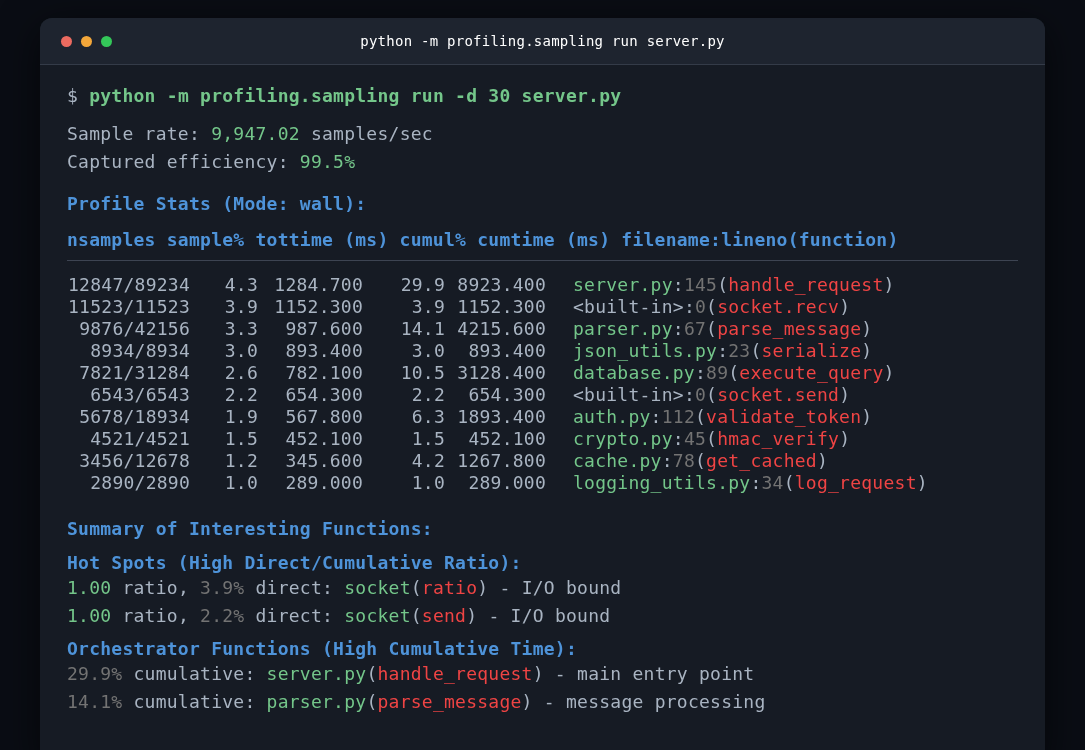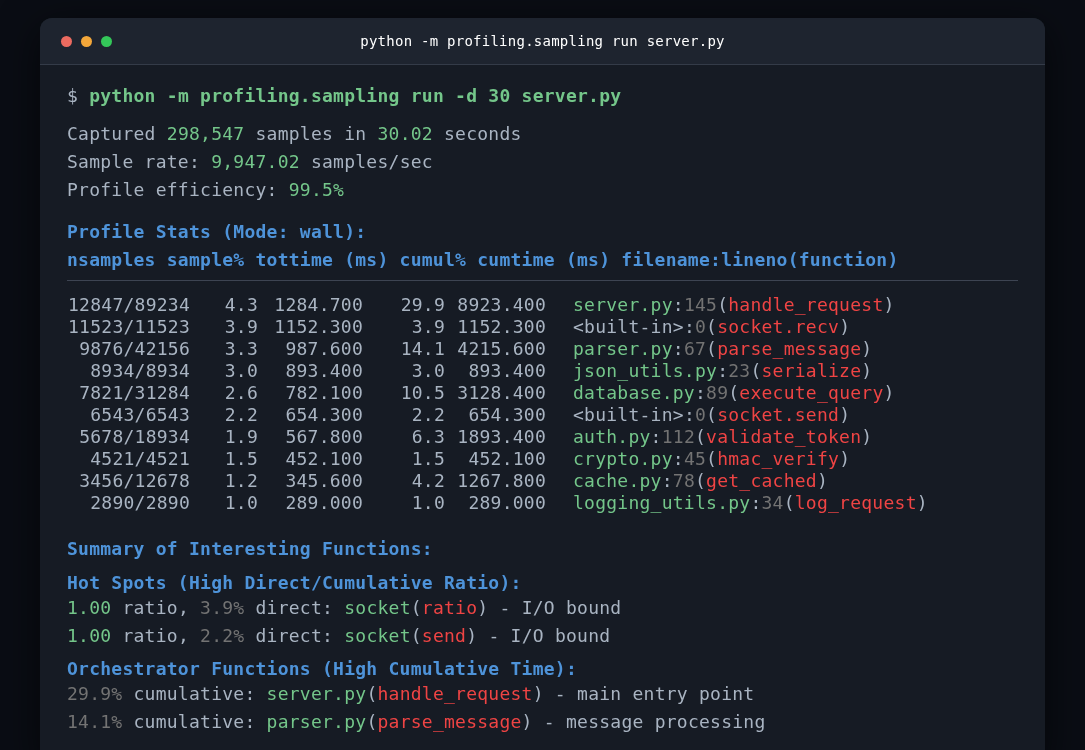--- a/index.html
+++ b/index.html
@@ -31,21 +31,21 @@
   .gray   { color:#a9b4c2; }
   .green  { color:#74c68a; }
   .orange { color:#737373; }
   .fn     { color:#ef4444; }
   .bold   { font-weight:bold; }
   .heading { color:#4e93d9; font-weight:bold; }
 
   .cmd  { margin-bottom:18px; }
   .info { margin-bottom:8px; }
   .eff  { margin-bottom:22px; }
-  .profile-heading { margin-bottom:8px; }
+  .profile-heading { margin-bottom:16px; }
   .divider { border:none; border-top:1px solid #3d4452; margin:10px 0 13px 0; }
 
   .col { display:inline-block; text-align:right; }
   .c1 { width:123px; } .c2 { width:68px; } .c3 { width:105px; }
   .c4 { width:82px; }  .c5 { width:101px; }
   .fname { margin-left:27px; }
 
   .summary-heading { margin-top:25px; }
   .hotspots-heading { margin-top:14px; }
   .hs-list { margin-top:5px; }
@@ -64,25 +64,24 @@
       <span class="light yellow"></span>
       <span class="light green"></span>
     </div>
     <div class="title">python -m profiling.sampling run server.py</div>
   </div>
 
   <div class="content">
 
     <div class="line cmd"><span class="gray">$ </span><span class="green bold">python -m profiling.sampling run -d 30 server.py</span></div>
 
-    <div class="line info"><span class="gray">Captured </span><span class="green">298,547</span><span class="gray"> samples in </span><span class="green">30.02</span><span class="gray"> seconds</span></div>
 
     <div class="line info"><span class="gray">Sample rate: </span><span class="green">9,947.02</span><span class="gray"> samples/sec</span></div>
 
-    <div class="line eff"><span class="gray">Profile efficiency: </span><span class="green">99.5%</span></div>
+    <div class="line eff"><span class="gray">Captured efficiency: </span><span class="green">99.5%</span></div>
 
     <div class="line heading profile-heading">Profile Stats (Mode: wall):</div>
     <div class="line heading">nsamples sample% tottime (ms) cumul% cumtime (ms) filename:lineno(function)</div>
     <hr class="divider">
 
     <div>
 
         <div class="row"><span class="col c1">12847/89234</span><span class="col c2">4.3</span><span class="col c3">1284.700</span><span class="col c4">29.9</span><span class="col c5">8923.400</span><span class="fname"><span class="green">server.py</span><span class="gray">:</span><span class="orange">145</span><span class="gray">(</span><span class="fn">handle_request</span><span class="gray">)</span></span></div>
 
         <div class="row"><span class="col c1">11523/11523</span><span class="col c2">3.9</span><span class="col c3">1152.300</span><span class="col c4">3.9</span><span class="col c5">1152.300</span><span class="fname"><span class="gray">&lt;built-in&gt;</span><span class="gray">:</span><span class="orange">0</span><span class="gray">(</span><span class="fn">socket.recv</span><span class="gray">)</span></span></div>

